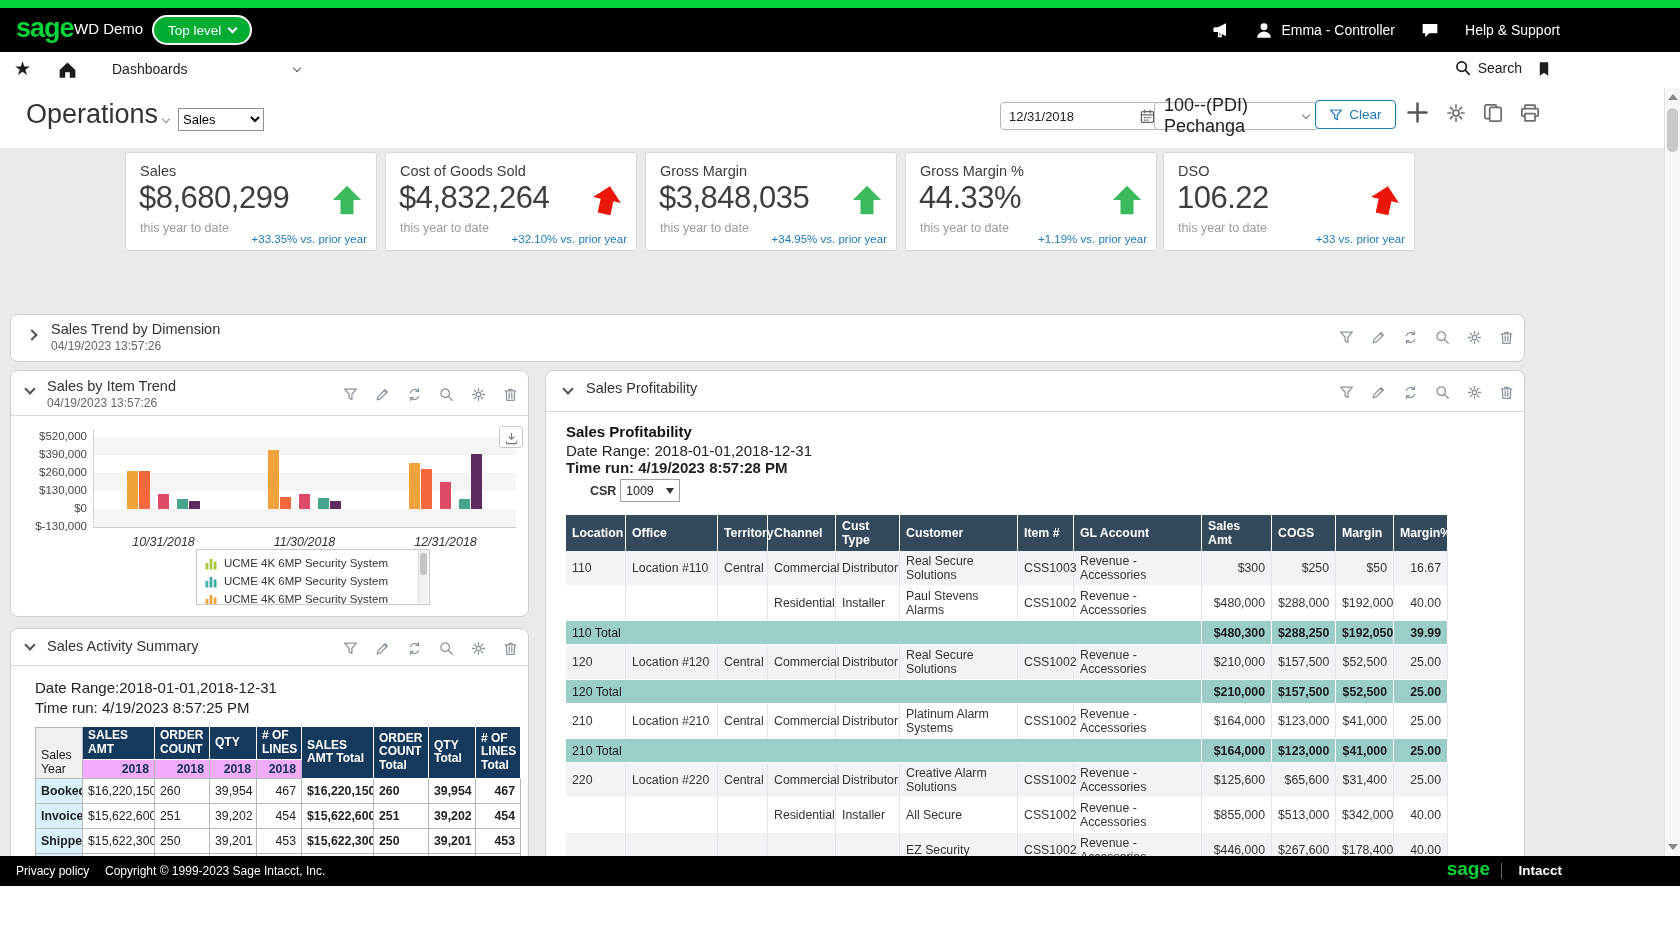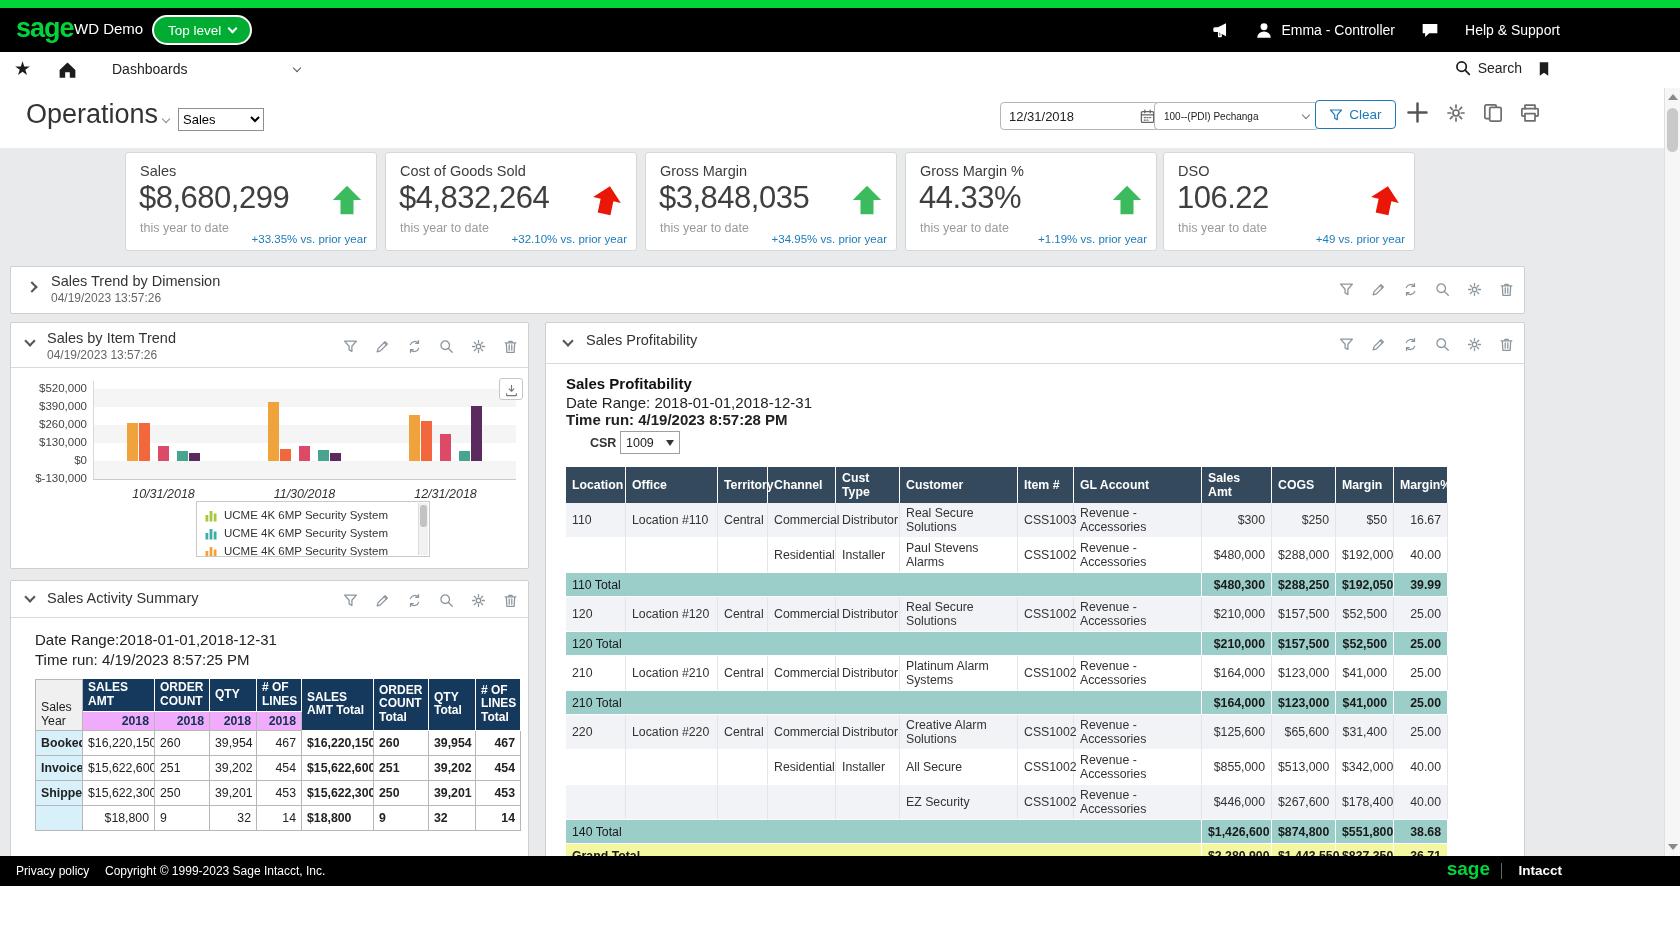--- a/index.html
+++ b/index.html
@@ -28,36 +28,36 @@
   .search-label{font-size:14px;color:#222;}
   .bookmark-ic{right:128px;top:8px;width:16px;height:18px;color:#1c1c1c;position:absolute;}
   
   .titlebar{left:0;top:88px;width:1680px;height:60px;background:#fff;}
   .page-title{left:26px;top:11px;font-size:27px;color:#333;}
   .title-chev{left:163px;top:28px;border-color:#888!important;padding:2.5px!important;border-width:0 1.5px 1.5px 0!important;}
   .view-select{left:178px;top:20px;width:86px;height:23px;font-size:13px;font-family:inherit;border:1px solid #8f8f8f;background:#fff;}
   .date-field{left:1000px;top:14px;width:146px;height:26px;border:1px solid #b5b5b5;border-radius:4px;
       display:flex;align-items:center;justify-content:space-between;padding:0 8px;font-size:13px;color:#222;background:#fff;}
   .entity-field{left:1154px;top:14px;width:145px;height:26px;border:1px solid #b5b5b5;border-radius:4px;
-      display:flex;align-items:center;justify-content:space-between;padding:0 9px;font-size:10px;color:#222;background:#fff;}
+      display:flex;align-items:center;justify-content:space-between;padding:0 9px;font-size:18px;color:#222;background:#fff;}
   .clear-btn{left:1315px;top:12px;width:79px;height:27px;border:1.5px solid #1d7ab9;border-radius:4px;background:#fff;
       color:#1d7ab9;font-size:13.5px;display:flex;align-items:center;justify-content:center;gap:6px;}
   .title-actions{left:1406px;top:13px;position:absolute;display:flex;gap:17px;align-items:center;color:#6d6d6d;}
   .title-actions .icon-btn{width:20px;height:20px;}
   .title-actions .icon-btn:first-child{width:23px;height:23px;color:#555;}
   
   .content{left:0;top:148px;width:1664px;height:708px;background:#e9eaeb;overflow:hidden;}
   .kpi-card{position:absolute;top:4px;height:97px;width:250px;background:#fff;border:1px solid #d7d7d7;border-radius:3px;}
   .kpi-label{position:absolute;left:14px;top:10px;font-size:14.5px;color:#3d3d3d;}
   .kpi-value{position:absolute;left:13px;top:27px;font-size:31px;color:#3f3f3f;letter-spacing:-0.5px;}
   .kpi-period{position:absolute;left:14px;top:68px;font-size:12.5px;color:#9a9a9a;}
   .kpi-delta{position:absolute;right:9px;bottom:5px;font-size:11.5px;color:#1d7ab9;}
   .kpi-arrow{position:absolute;left:204px;top:30px;width:34px;height:34px;}
   
-  .panel{position:absolute;background:#fff;border:1px solid #cfcfcf;border-radius:2px;overflow:hidden;}
+  .panel{position:absolute;background:#fff;border:1px solid #cfcfcf;border-radius:8px;overflow:hidden;margin-top:48px;}
   .panel-title{position:absolute;font-size:14.5px;color:#333;}
   .panel-ts{position:absolute;font-size:12px;color:#666;}
   .panel-actions{position:absolute;display:flex;gap:17px;color:#8b959d;}
   .panel-actions .icon-btn{width:15px;height:15px;}
   .panel-divider{position:absolute;left:0;right:0;height:1px;background:#dadada;}
   .chev{display:inline-block;border:solid #555;border-width:0 2px 2px 0;padding:3px;}
   .chev.down{transform:rotate(45deg);}
   .chev.right{transform:rotate(-45deg);}
   .chev.white{border-color:#fff;padding:2.5px;}
   .chev.sm{padding:2.5px;border-width:0 1.5px 1.5px 0;}
@@ -268,21 +268,21 @@
         <div class="kpi-period">this year to date</div>
         <div class="kpi-delta">+1.19% vs. prior year</div>
       </div>
       <div class="kpi-card" style="left: 1163px;">
         <div class="kpi-label">DSO</div>
         <div class="kpi-value">106.22</div>
         <svg class="kpi-arrow" viewBox="0 0 24 24" style="transform:rotate(12deg)">
           <path d="M12 2 L22 12 H16.6 V22 H7.4 V12 H2 Z" fill="#ea1708"></path>
         </svg>
         <div class="kpi-period">this year to date</div>
-        <div class="kpi-delta">+49 vs. prior year</div>
+        <div class="kpi-delta">+33 vs. prior year</div>
       </div>
     </div>
 
   <div class="panel" style="left:10px;top:118px;width:1513px;height:46px;">
     <span class="abs chev right" style="left:17px;top:16px;"></span>
     <div class="panel-title" style="left:40px;top:6px;">Sales Trend by Dimension</div>
     <div class="panel-ts" style="left:40px;top:24px;">04/19/2023 13:57:26</div>
     <div class="panel-actions" style="right:10px;top:15px;">
         <span class="icon-btn">
           <svg viewBox="0 0 14 14" fill="none" stroke="currentColor" stroke-width="1.2" stroke-linecap="round" stroke-linejoin="round">

